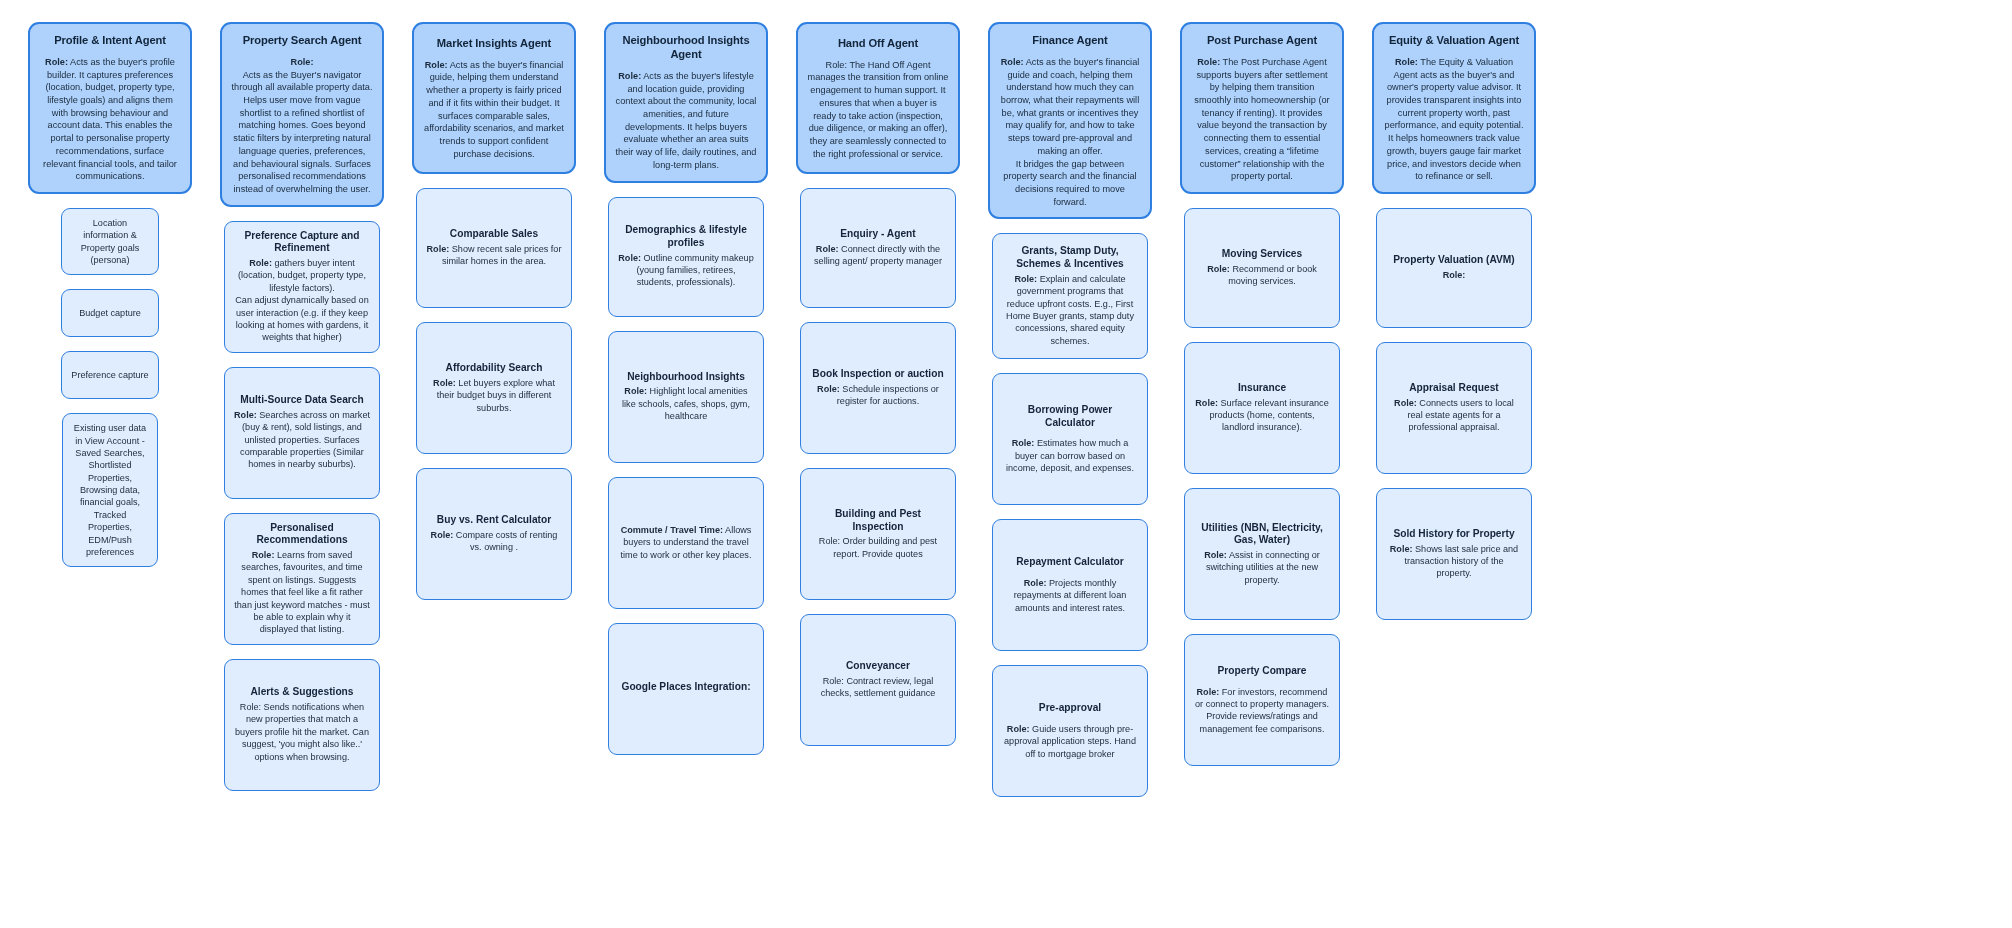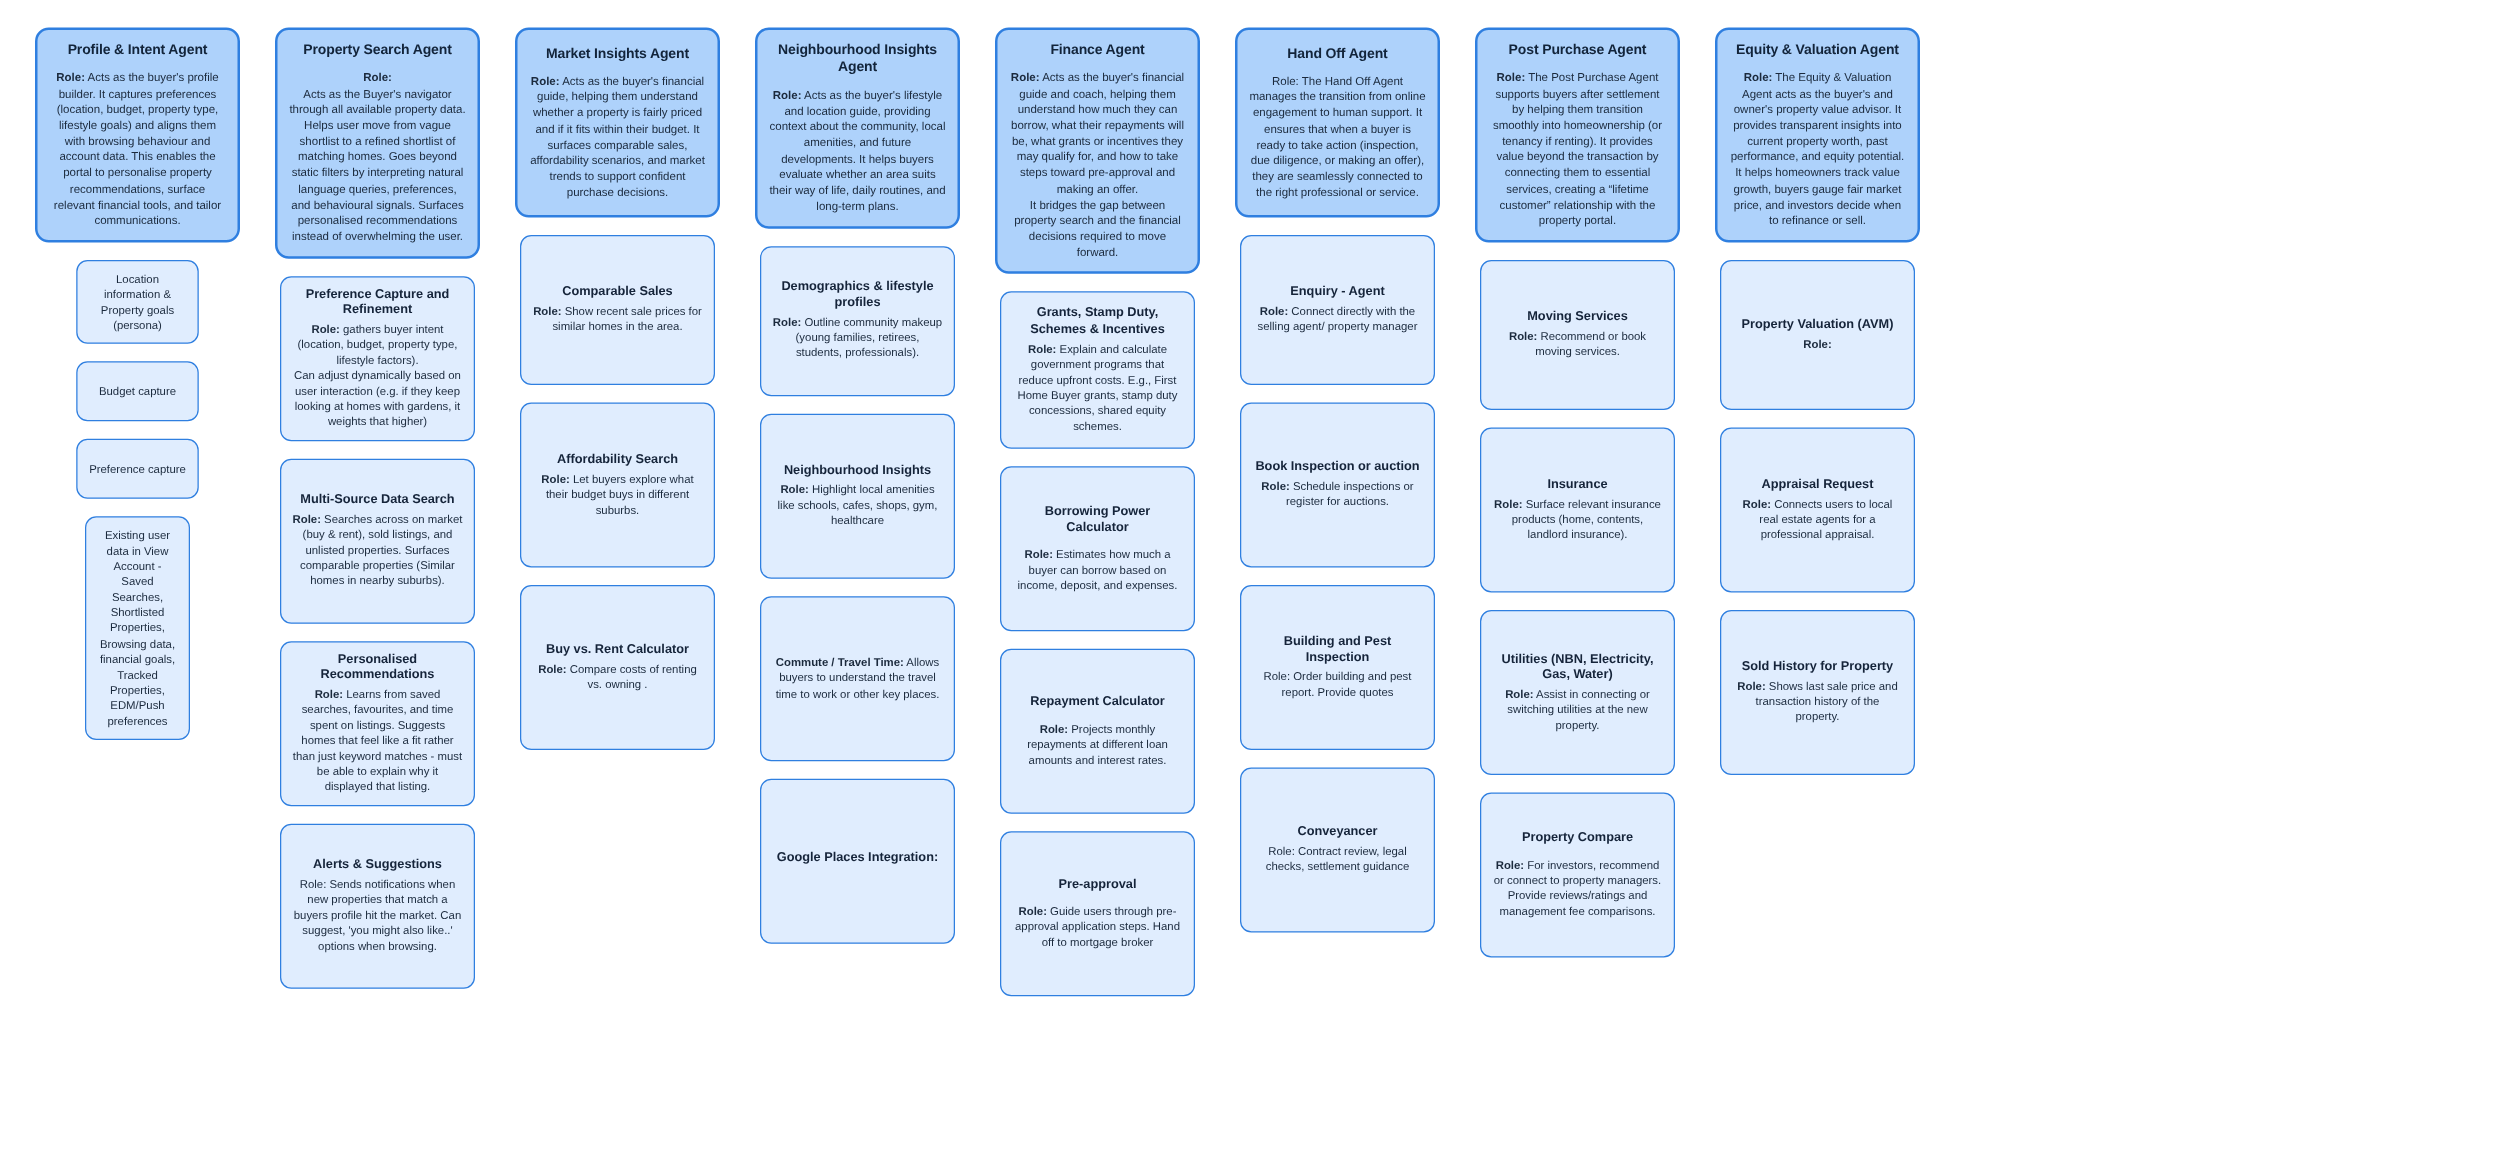--- a/index.html
+++ b/index.html
@@ -91,21 +91,21 @@
     font-size: 9.1px;
     line-height: 1.36;
     color: #1b2a3d;
   }
   .sub-body .rl { font-weight: bold; }
   .sub-body.plain { font-weight: normal; }
 
   
   .s-tiny   { width: 98px;  min-height: 52px; }
   .s-small  { width: 98px;  min-height: 48px; }
-  .s-note   { width: 84px;  min-height: 86px; }
+  .s-note   { width: 96px;  min-height: 86px; }
   .s-med2   { width: 156px; min-height: 126px; }
   .s-std    { width: 156px; min-height: 120px; }
   .s-tall   { width: 156px; min-height: 132px; }
 </style>
 </head>
 <body>
 
 <div id="board">
 
   <div class="column">
@@ -223,20 +223,55 @@
         </div>
       </div>
       <div class="sub-card s-tall">
         <div class="sub-title">Google Places Integration:</div>
       </div>
     </div>
   </div>
 
   <div class="column">
     <div class="agent-card">
+      <div class="agent-title">Hand Off Agent</div>
+      <div class="agent-body">
+        <span>Role: The Hand Off Agent manages the transition from online engagement to human support. It ensures that when a buyer is ready to take action (inspection, due diligence, or making an offer), they are seamlessly connected to the right professional or service.</span>
+      </div>
+    </div>
+    <div class="sub-wrap">
+      <div class="sub-card s-std">
+        <div class="sub-title">Enquiry - Agent</div>
+        <div class="sub-body">
+          <span class="rl">Role:</span><span> Connect directly with the selling agent/ property manager</span>
+        </div>
+      </div>
+      <div class="sub-card s-tall">
+        <div class="sub-title">Book Inspection or auction</div>
+        <div class="sub-body">
+          <span class="rl">Role:</span><span> Schedule inspections or register for auctions.</span>
+        </div>
+      </div>
+      <div class="sub-card s-tall">
+        <div class="sub-title">Building and Pest Inspection</div>
+        <div class="sub-body">
+          <span>Role: Order building and pest report. Provide quotes</span>
+        </div>
+      </div>
+      <div class="sub-card s-tall">
+        <div class="sub-title">Conveyancer</div>
+        <div class="sub-body">
+          <span>Role: Contract review, legal checks, settlement guidance</span>
+        </div>
+      </div>
+    </div>
+  </div>
+
+  <div class="column">
+    <div class="agent-card">
       <div class="agent-title">Finance Agent</div>
       <div class="agent-body">
         <span class="rl">Role:</span><span> Acts as the buyer's financial guide and coach, helping them understand how much they can borrow, what their repayments will be, what grants or incentives they may qualify for, and how to take steps toward pre-approval and making an offer.</span>
         <div>It bridges the gap between property search and the financial decisions required to move forward.</div>
       </div>
     </div>
     <div class="sub-wrap">
       <div class="sub-card s-med2">
         <div class="sub-title">Grants, Stamp Duty, Schemes &amp; Incentives</div>
         <div class="sub-body">
@@ -259,55 +294,20 @@
         <div class="sub-title gap">Pre-approval</div>
         <div class="sub-body">
           <span class="rl">Role:</span><span> Guide users through pre-approval application steps. Hand off to mortgage broker</span>
         </div>
       </div>
     </div>
   </div>
 
   <div class="column">
     <div class="agent-card">
-      <div class="agent-title">Hand Off Agent</div>
-      <div class="agent-body">
-        <span>Role: The Hand Off Agent manages the transition from online engagement to human support. It ensures that when a buyer is ready to take action (inspection, due diligence, or making an offer), they are seamlessly connected to the right professional or service.</span>
-      </div>
-    </div>
-    <div class="sub-wrap">
-      <div class="sub-card s-std">
-        <div class="sub-title">Enquiry - Agent</div>
-        <div class="sub-body">
-          <span class="rl">Role:</span><span> Connect directly with the selling agent/ property manager</span>
-        </div>
-      </div>
-      <div class="sub-card s-tall">
-        <div class="sub-title">Book Inspection or auction</div>
-        <div class="sub-body">
-          <span class="rl">Role:</span><span> Schedule inspections or register for auctions.</span>
-        </div>
-      </div>
-      <div class="sub-card s-tall">
-        <div class="sub-title">Building and Pest Inspection</div>
-        <div class="sub-body">
-          <span>Role: Order building and pest report. Provide quotes</span>
-        </div>
-      </div>
-      <div class="sub-card s-tall">
-        <div class="sub-title">Conveyancer</div>
-        <div class="sub-body">
-          <span>Role: Contract review, legal checks, settlement guidance</span>
-        </div>
-      </div>
-    </div>
-  </div>
-
-  <div class="column">
-    <div class="agent-card">
       <div class="agent-title">Post Purchase Agent</div>
       <div class="agent-body">
         <span class="rl">Role:</span><span> The Post Purchase Agent supports buyers after settlement by helping them transition smoothly into homeownership (or tenancy if renting). It provides value beyond the transaction by connecting them to essential services, creating a “lifetime customer” relationship with the property portal.</span>
       </div>
     </div>
     <div class="sub-wrap">
       <div class="sub-card s-std">
         <div class="sub-title">Moving Services</div>
         <div class="sub-body">
           <span class="rl">Role:</span><span> Recommend or book moving services.</span>

